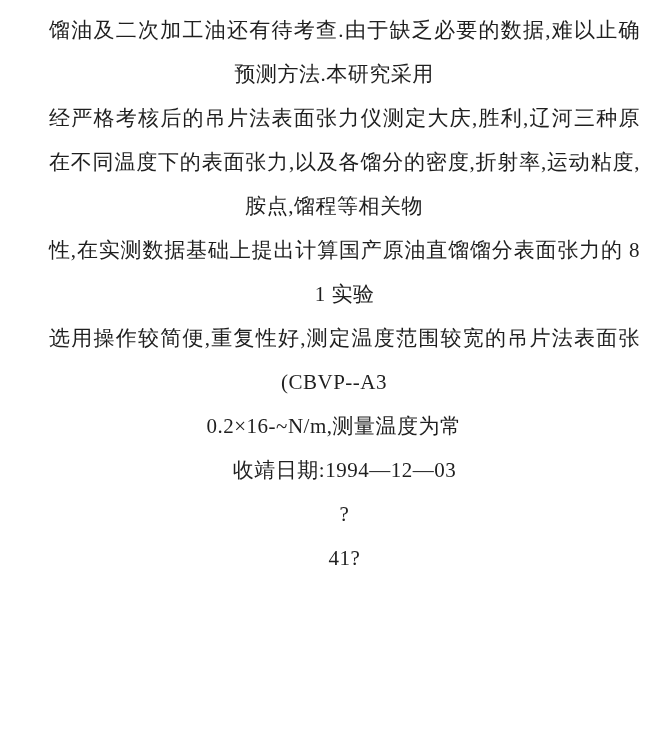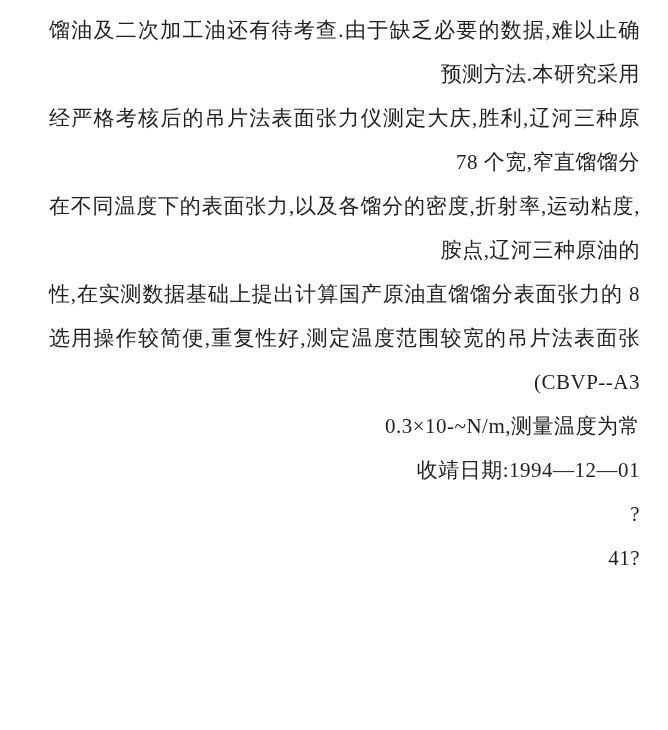--- a/index.html
+++ b/index.html
@@ -19,43 +19,43 @@
     color: #1f1f1f;
   }
   .doc-text {
     width: 612px;
   }
   .line {
     font-size: 21px;
     line-height: 44px;
     height: 44px;
     letter-spacing: 0.5px;
-    text-align: right;
+    text-align: center;
     overflow: hidden;
   }
   .line.indent {
     text-indent: 21px;
   }
   .line.justify {
     text-align: justify;
     text-align-last: justify;
   }
 </style>
 </head>
 <body>
 
 <div class="page" style="background: rgb(255, 255, 255); color: rgb(31, 31, 31);">
   <div class="doc-text">
       <div class="line indent justify">馏油及二次加工油还有待考查.由于缺乏必要的数据,难以止确选择</div>
       <div class="line">预测方法.本研究采用</div>
       <div class="line indent justify">经严格考核后的吊片法表面张力仪测定大庆,胜利,辽河三种原油的</div>
-      <div class="line">78 个宽,窄直馏馏分</div>
       <div class="line indent justify">在不同温度下的表面张力,以及各馏分的密度,折射率,运动粘度,苯</div>
-      <div class="line">胺点,辽河三种原油的</div>
+      <div class="line">胺点,馏程等相关物</div>
       <div class="line indent justify">性,在实测数据基础上提出计算国产原油直馏馏分表面张力的 8 个</div>
+      <div class="line indent">1 实验</div>
       <div class="line indent justify">选用操作较简便,重复性好,测定温度范围较宽的吊片法表面张力仪</div>
       <div class="line">(CBVP--A3</div>
-      <div class="line">0.3×10-~N/m,测量温度为常</div>
-      <div class="line indent">收靖日期:1994—12—01</div>
+      <div class="line">0.2×16-~N/m,测量温度为常</div>
+      <div class="line indent">收靖日期:1994—12—03</div>
       <div class="line indent">?</div>
       <div class="line indent">41?</div>
     </div>
 </div>
 
 </body></html>

